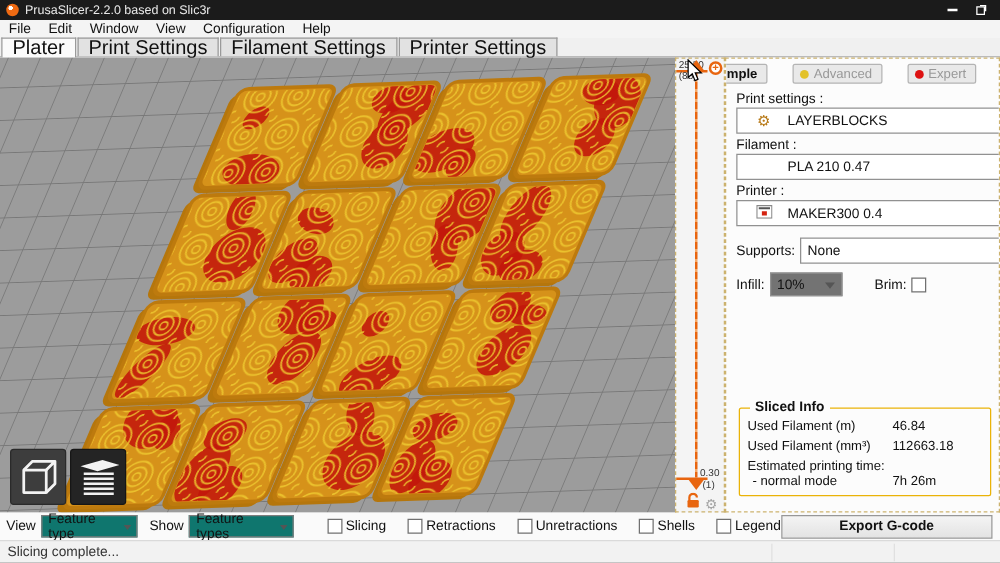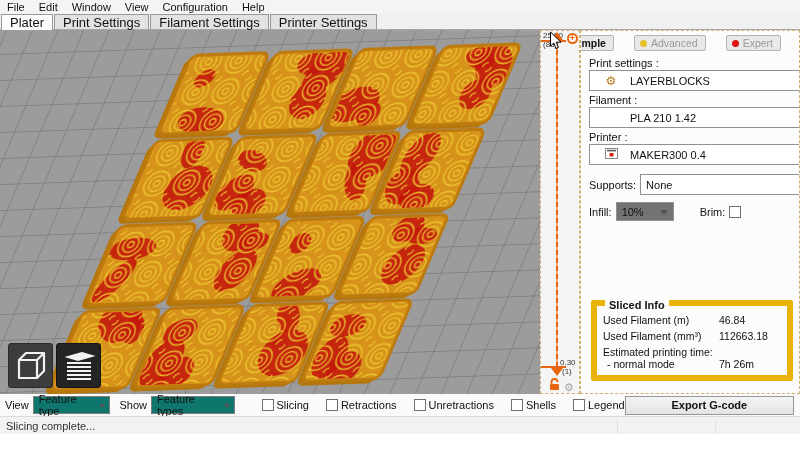--- a/index.html
+++ b/index.html
@@ -16,21 +16,21 @@
   .min-glyph { width:8px; height:2px; background:#fff; }
   .max-glyph { width:7px; height:7px; border:1px solid #fff; box-shadow:2px -2px 0 -1px #fff; }
 
   
   .menubar { height:14px; background:#f4f4f4; display:flex; align-items:center; font-size:11px; color:#111; }
   .menu-item { padding:0 7px; height:14px; line-height:14px; cursor:default; }
 
   
   .tabbar { height:16px; background:#f0f0f0; display:flex; align-items:flex-end; padding-left:1px;
             border-bottom:1px solid #a8a8a8; }
-  .tab { font-size:13px; color:#111; padding:1px 8px 1px; border:1px solid #9a9a9a; border-bottom:none;
+  .tab { font-size:16px; color:#111; padding:1px 8px 1px; border:1px solid #9a9a9a; border-bottom:none;
          background:#e2e2e2; margin-right:1px; height:15px; line-height:13px; }
   .tab.active { background:#fbfbfb; height:16px; margin-bottom:-1px; font-weight:normal; }
 
   
   .main { height:364px; display:flex; }
   .viewport { position:relative; width:540px; height:364px; overflow:hidden; }
   .viewport svg { display:block; }
 
   .view-toggles { position:absolute; left:8px; bottom:6px; display:flex; gap:3px; }
   .vt-btn { width:45px; height:45px; background:#3d3d3d; border:1px solid #2a2a2a; border-radius:3px;
@@ -83,21 +83,21 @@
   .row-infill { margin-top:7px; }
   .combo-small { width:58px; height:19px; border:1px solid #919191; background:#737373; display:flex;
                  align-items:center; padding-left:5px; margin-left:4px; position:relative; }
   .combo-small .arrow { position:absolute; right:5px; top:7px; width:0; height:0;
                  border-left:4px solid transparent; border-right:4px solid transparent;
                  border-top:5px solid #555; }
   .brim-label { margin-left:26px; }
   .checkbox { width:12px; height:12px; border:1px solid #707070; background:#fff; margin-left:4px; }
   .panel-spacer { flex:1; }
 
-  .sliced-info { position:relative; border:6px solid #eab308; border-radius:2px; margin:0 6px 8px 2px;
+  .sliced-info { position:relative; border:1px solid #eab308; border-radius:2px; margin:0 6px 8px 2px;
                  padding:8px 6px 5px; font-size:10.5px; }
   .si-legend { position:absolute; top:-7px; left:8px; background:#fcfcfc; padding:0 4px; font-weight:bold;
                font-size:11px; }
   .si-row { display:flex; margin-bottom:4px; }
   .si-row .lab { width:116px; }
   .si-time-mode { display:flex; }
   .si-time-mode .lab { width:116px; padding-left:4px; }
 
   
   .toolbar { height:22px; background:#fafafa; display:flex; align-items:center; font-size:11px;
@@ -119,20 +119,30 @@
   
   .statusbar { position:relative; height:18px; background:#f2f2f2; border-top:1px solid #dadada;
                font-size:11px; color:#333; display:flex; align-items:center; padding-left:6px; }
   .sb-div { position:absolute; top:2px; width:1px; height:14px; background:#e0e0e0; }
 </style>
 </head>
 <body>
 
 <div class="window">
 
+  <div class="titlebar">
+    <div class="logo"></div>
+    <div class="title-text">PrusaSlicer-2.2.0 based on Slic3r</div>
+    <div class="win-btn">
+        <div class="min-glyph"></div>
+      </div>
+    <div class="win-btn">
+        <div class="max-glyph"></div>
+      </div>
+  </div>
 
   <div class="menubar">
     <div class="menu-item">File</div>
     <div class="menu-item">Edit</div>
     <div class="menu-item">Window</div>
     <div class="menu-item">View</div>
     <div class="menu-item">Configuration</div>
     <div class="menu-item">Help</div>
   </div>
 
@@ -432,21 +442,21 @@
       </div>
 
       <div class="fld-label">Print settings :</div>
       <div class="combo">
         <span class="c-icon gear-glyph">⚙</span>
         <span class="c-text">LAYERBLOCKS</span>
       </div>
 
       <div class="fld-label">Filament :</div>
       <div class="combo noicon">
-        <span class="c-text">PLA 210 1.42</span>
+        <span class="c-text">PLA 210 0.47</span>
       </div>
 
       <div class="fld-label">Printer :</div>
       <div class="combo">
         <span class="c-icon">
           <svg width="13" height="11" viewBox="0 0 13 11">
             <rect x="0.5" y="0.5" width="12" height="10" fill="#fff" stroke="#888"></rect>
             <rect x="2" y="1.8" width="9" height="1.6" fill="#555"></rect>
             <rect x="4.5" y="5" width="4" height="3.4" fill="#d42311"></rect>
           </svg>

